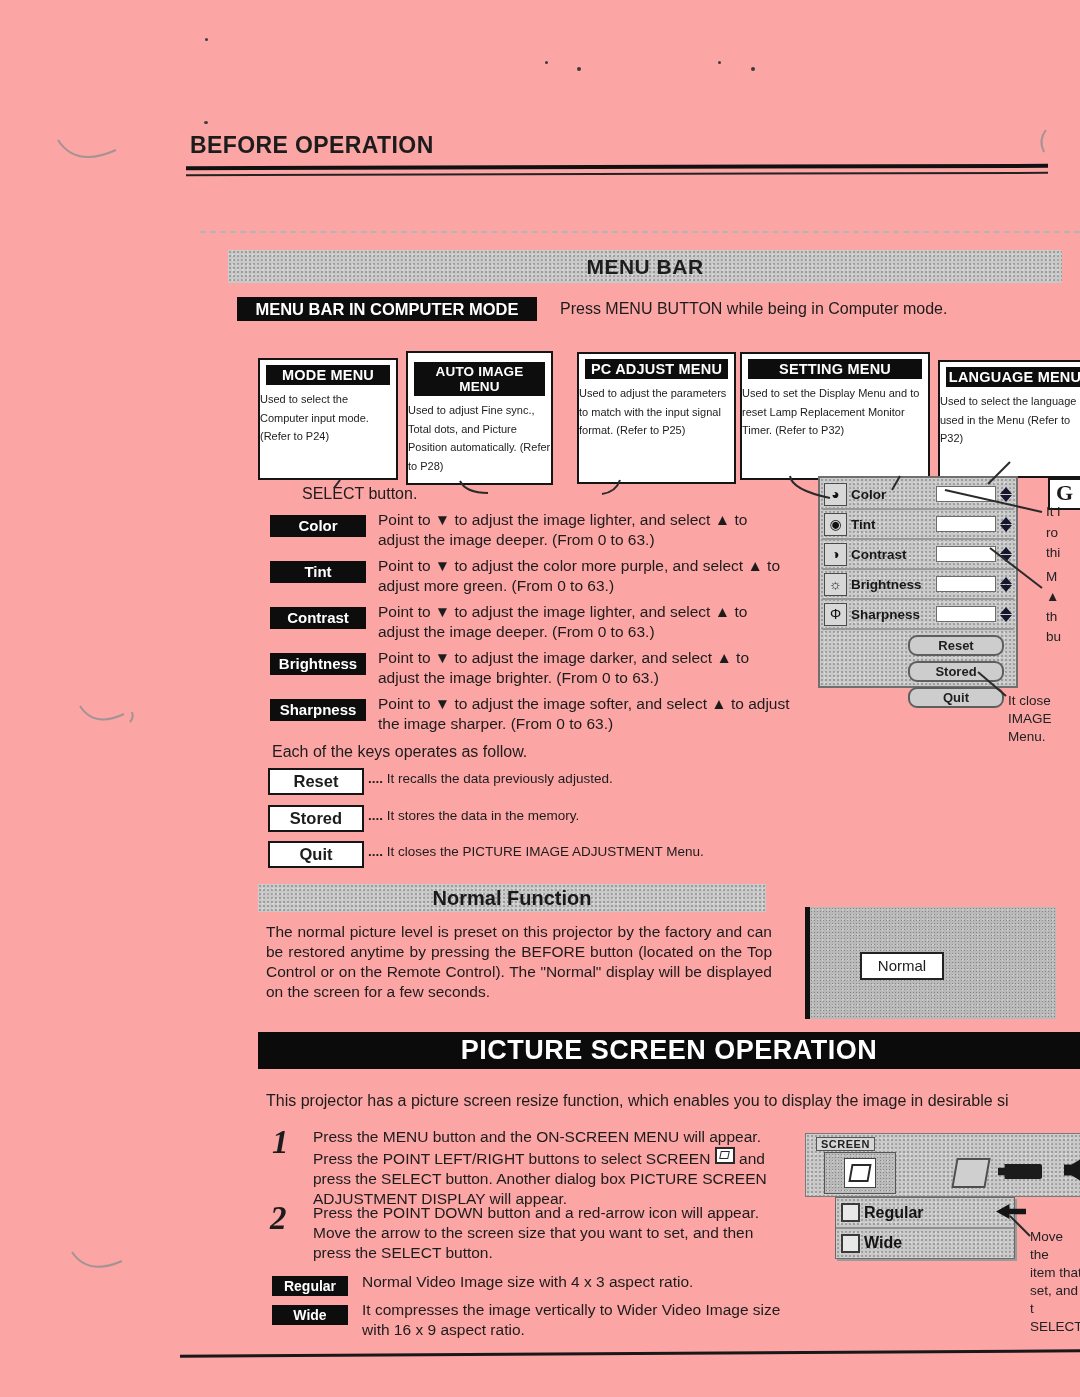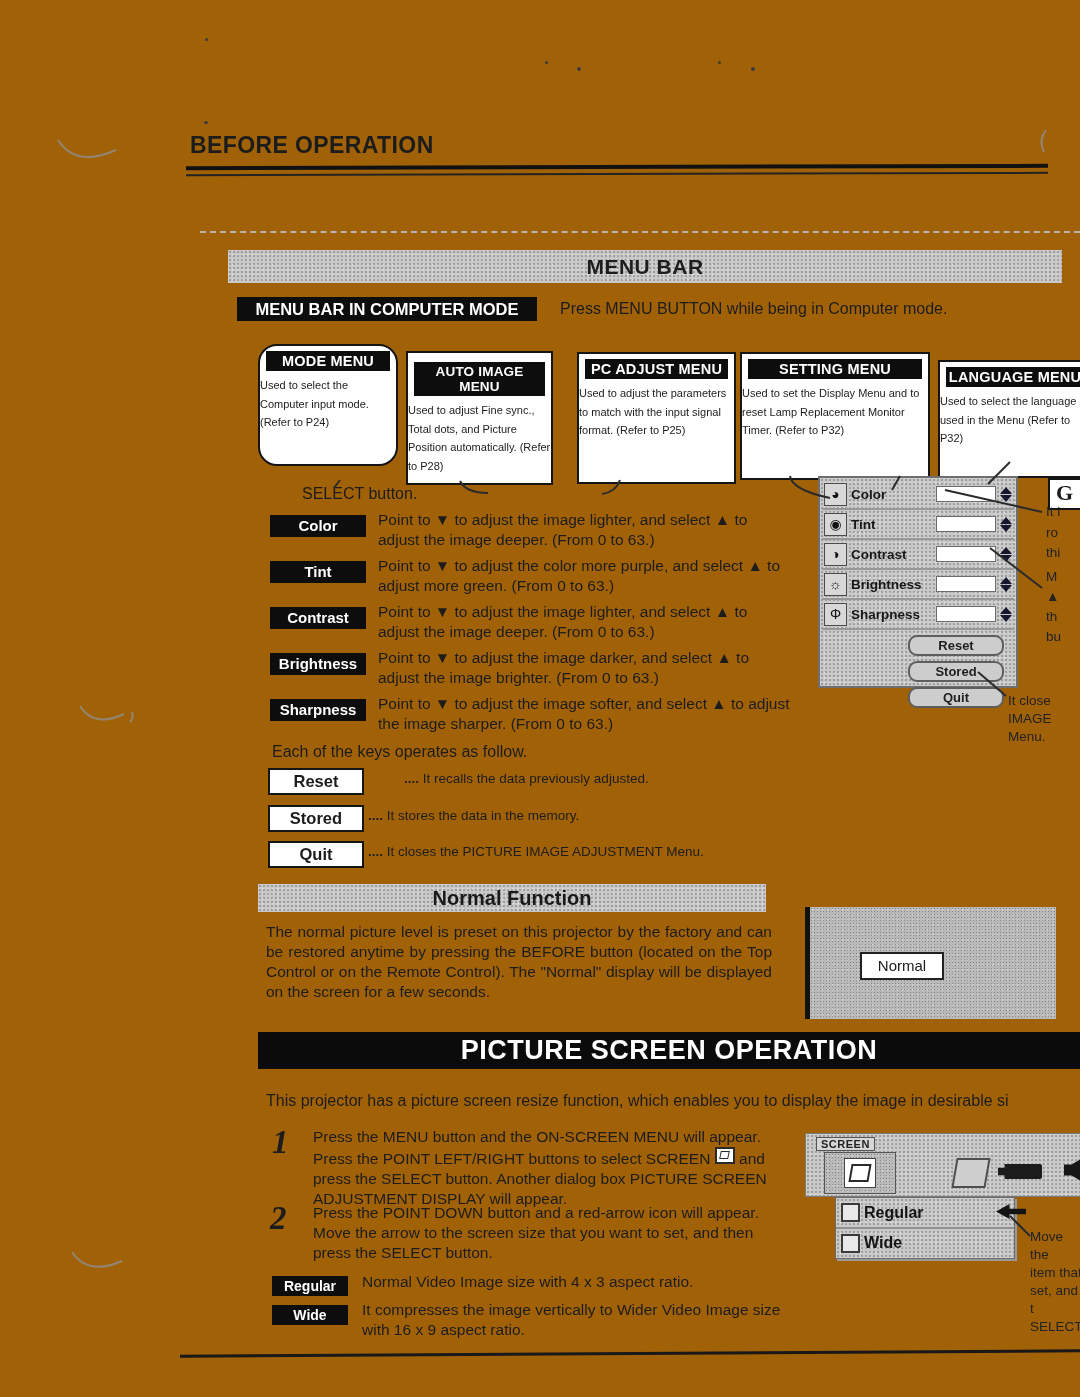--- a/index.html
+++ b/index.html
@@ -1,16 +1,16 @@
 <!DOCTYPE html>
 <html><head>
 <meta charset="utf-8">
 <style>
   html,body{margin:0;padding:0;background:#ffffff;}
-  #page{position:relative;width:1080px;height:1397px;background:#a16207;overflow:hidden;
+  #page{position:relative;width:1080px;height:1397px;background:#fca5a5;overflow:hidden;
         font-family:"Liberation Sans",sans-serif;color:#1c1c1c;}
   .abs{position:absolute;}
   .dither{background-color:#c9c9c9;
     background-image:radial-gradient(rgba(0,0,0,.22) 1px,transparent 1px),
                      radial-gradient(rgba(255,255,255,.35) 1px,transparent 1px);
     background-size:4px 4px,5px 5px;background-position:0 0,2px 2px;}
   .dither-dark{background-color:#b9b9b9;
     background-image:radial-gradient(rgba(0,0,0,.28) 1px,transparent 1px),
                      radial-gradient(rgba(255,255,255,.3) 1px,transparent 1px);
     background-size:3px 3px,5px 5px;}
@@ -61,21 +61,21 @@
 
   <div class="abs" style="left:200px;top:231px;width:880px;border-top:2px dashed #b5b5b5;"></div>
 
   <div class="abs dither" style="left:228px;top:250px;width:834px;height:33px;display:flex;align-items:center;justify-content:center;">
     <span style="font-size:21px;font-weight:bold;color:#1d1d1d;letter-spacing:.5px;">MENU BAR</span>
   </div>
 
   <div class="abs chip" style="left:237px;top:297px;width:300px;height:24px;font-size:16.5px;line-height:24px;">MENU BAR IN COMPUTER MODE</div>
   <div class="abs" style="left:560px;top:300px;font-size:16px;">Press MENU BUTTON while being in Computer mode.</div>
 
-  <div class="abs mbox" style="left:258px;top:344px;width:136px;height:118px;border-radius:19px;">
+  <div class="abs mbox" style="left:258px;top:358px;width:136px;height:118px;">
     <div class="mbox-head">MODE MENU</div>
     <div class="mbox-body">Used to select the  Computer input mode. (Refer to P24)</div>
   </div>
   <div class="abs mbox" style="left:406px;top:351px;width:143px;height:130px;">
     <div class="mbox-head" style="font-size:13.5px;margin-top:9px;">AUTO IMAGE MENU</div>
     <div class="mbox-body">Used to adjust Fine sync., Total dots, and Picture Position automatically. (Refer to P28)</div>
   </div>
   <div class="abs mbox" style="left:577px;top:352px;width:155px;height:128px;">
     <div class="mbox-head">PC ADJUST MENU</div>
     <div class="mbox-body">Used to adjust the parameters to match with the input signal format. (Refer to P25)</div>
@@ -102,21 +102,21 @@
 
   <div class="abs chip" style="left:270px;top:653px;width:96px;height:22px;font-size:15px;line-height:22px;">Brightness</div>
   <div class="abs para" style="left:378px;top:648px;width:412px;">Point  to ▼ to adjust the image darker, and select ▲ to adjust the image  brighter.  (From 0 to 63.)</div>
 
   <div class="abs chip" style="left:270px;top:699px;width:96px;height:22px;font-size:15px;line-height:22px;">Sharpness</div>
   <div class="abs para" style="left:378px;top:694px;width:412px;">Point  to ▼ to adjust the image softer, and select ▲ to adjust the image  sharper.  (From 0 to 63.)</div>
 
   <div class="abs" style="left:272px;top:743px;font-size:16px;">Each of the keys operates as follow.</div>
 
   <div class="abs keybox" style="left:268px;top:768px;">Reset</div>
-  <div class="abs" style="left:368px;top:771px;font-size:13.5px;margin-left:36px;">
+  <div class="abs" style="left:368px;top:771px;font-size:13.5px;">
     <b>....</b>
     <span>It recalls the data previously adjusted.</span>
   </div>
 
   <div class="abs keybox" style="left:268px;top:805px;">Stored</div>
   <div class="abs" style="left:368px;top:808px;font-size:13.5px;">
     <b>....</b>
     <span>It stores the data in the memory.</span>
   </div>
 

